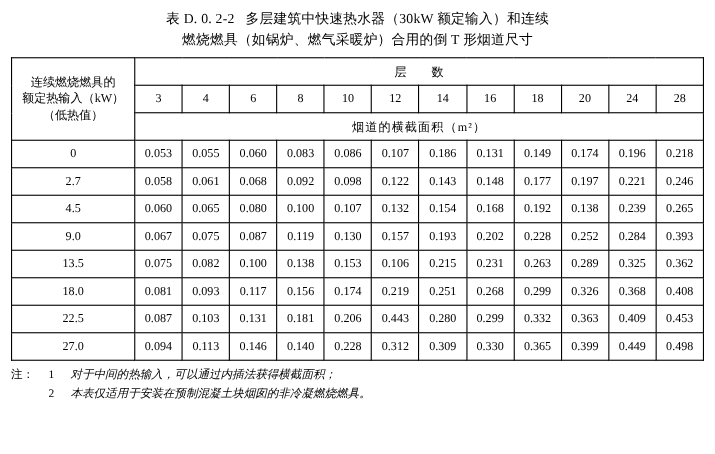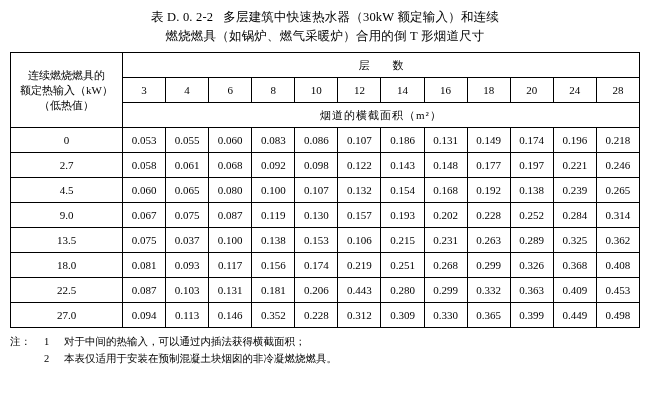--- a/index.html
+++ b/index.html
@@ -97,20 +97,21 @@
     width: 34px;
     flex: 0 0 34px;
   }
   .note-num {
     width: 20px;
     flex: 0 0 20px;
     text-align: left;
   }
   .note-text {
     flex: 1 1 auto;
+    font-style: italic;
   }
   .note-indent {
     padding-left: 34px;
   }
 </style>
 </head>
 <body>
 
 <div class="page">
 
@@ -205,27 +206,27 @@
         <td>0.075</td>
         <td>0.087</td>
         <td>0.119</td>
         <td>0.130</td>
         <td>0.157</td>
         <td>0.193</td>
         <td>0.202</td>
         <td>0.228</td>
         <td>0.252</td>
         <td>0.284</td>
-        <td>0.314</td>
+        <td>0.393</td>
       </tr>
 
       <tr class="data-row">
         <td class="rowlabel">13.5</td>
         <td>0.075</td>
-        <td>0.037</td>
+        <td>0.082</td>
         <td>0.100</td>
         <td>0.138</td>
         <td>0.153</td>
         <td>0.106</td>
         <td>0.215</td>
         <td>0.231</td>
         <td>0.263</td>
         <td>0.289</td>
         <td>0.325</td>
         <td>0.362</td>
@@ -261,21 +262,21 @@
         <td>0.363</td>
         <td>0.409</td>
         <td>0.453</td>
       </tr>
 
       <tr class="data-row">
         <td class="rowlabel">27.0</td>
         <td>0.094</td>
         <td>0.113</td>
         <td>0.146</td>
-        <td>0.352</td>
+        <td>0.140</td>
         <td>0.228</td>
         <td>0.312</td>
         <td>0.309</td>
         <td>0.330</td>
         <td>0.365</td>
         <td>0.399</td>
         <td>0.449</td>
         <td>0.498</td>
       </tr>
     </tbody>

